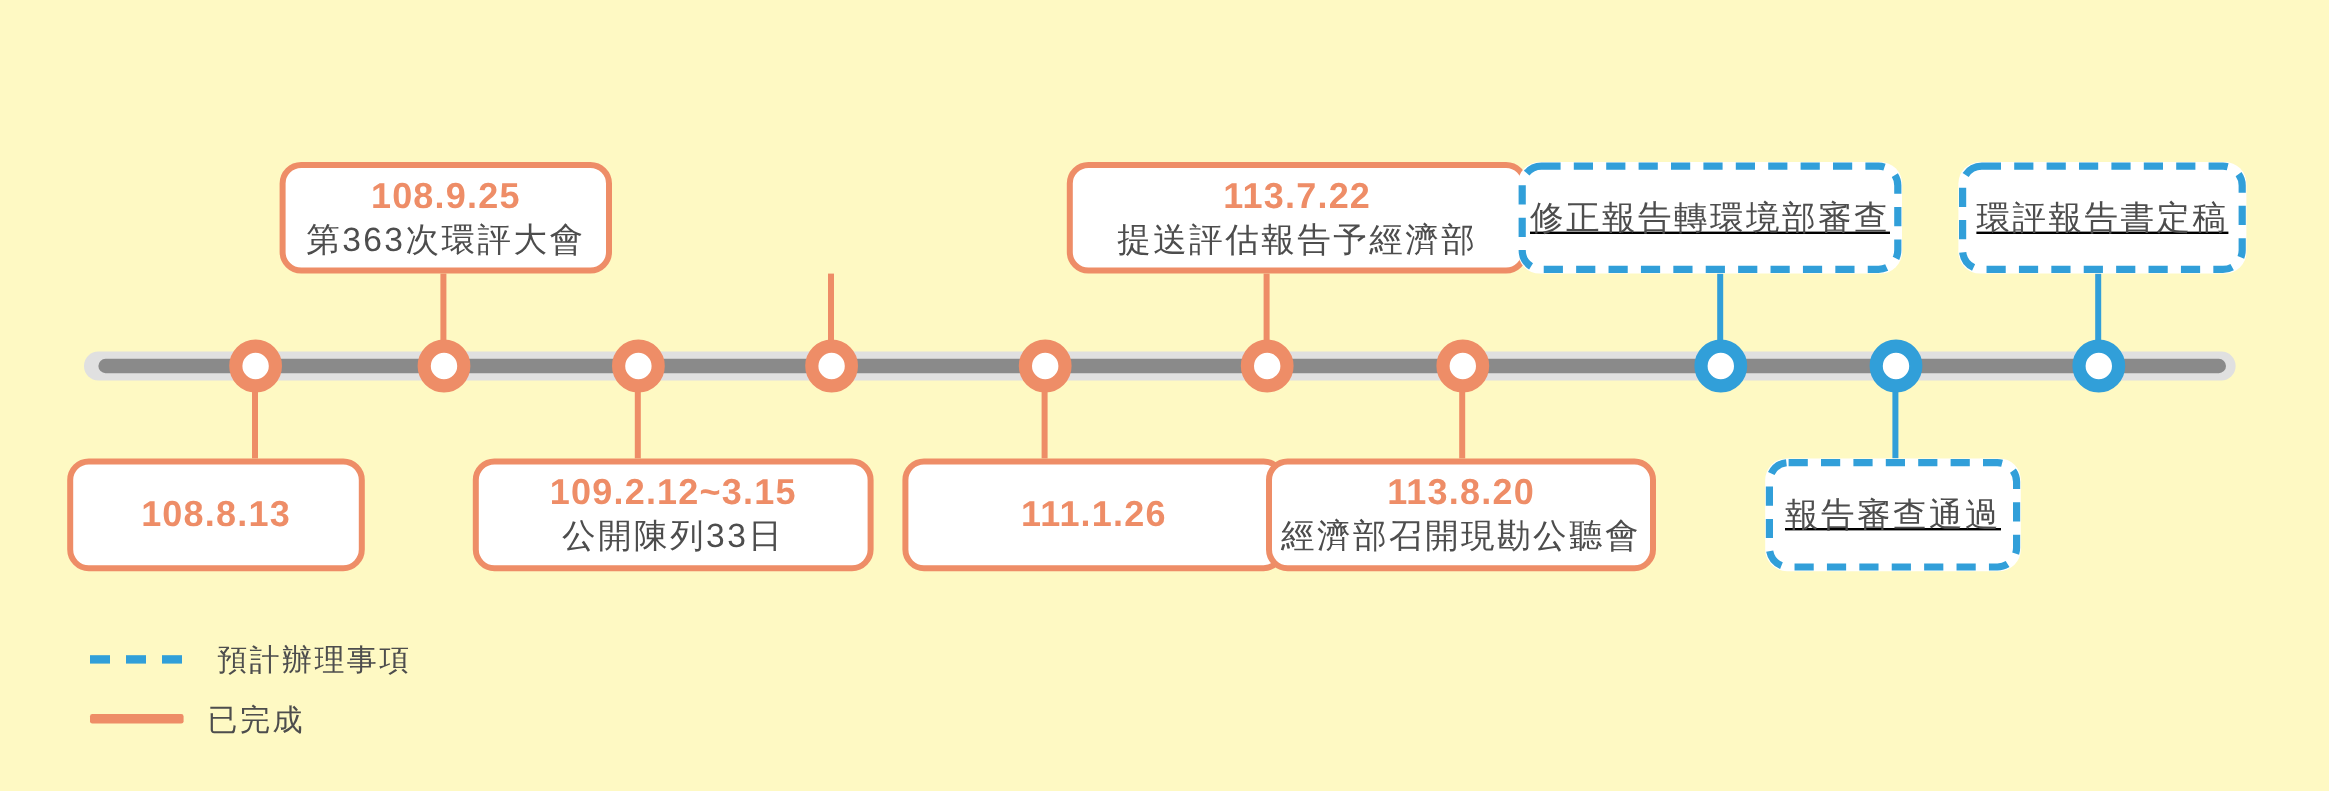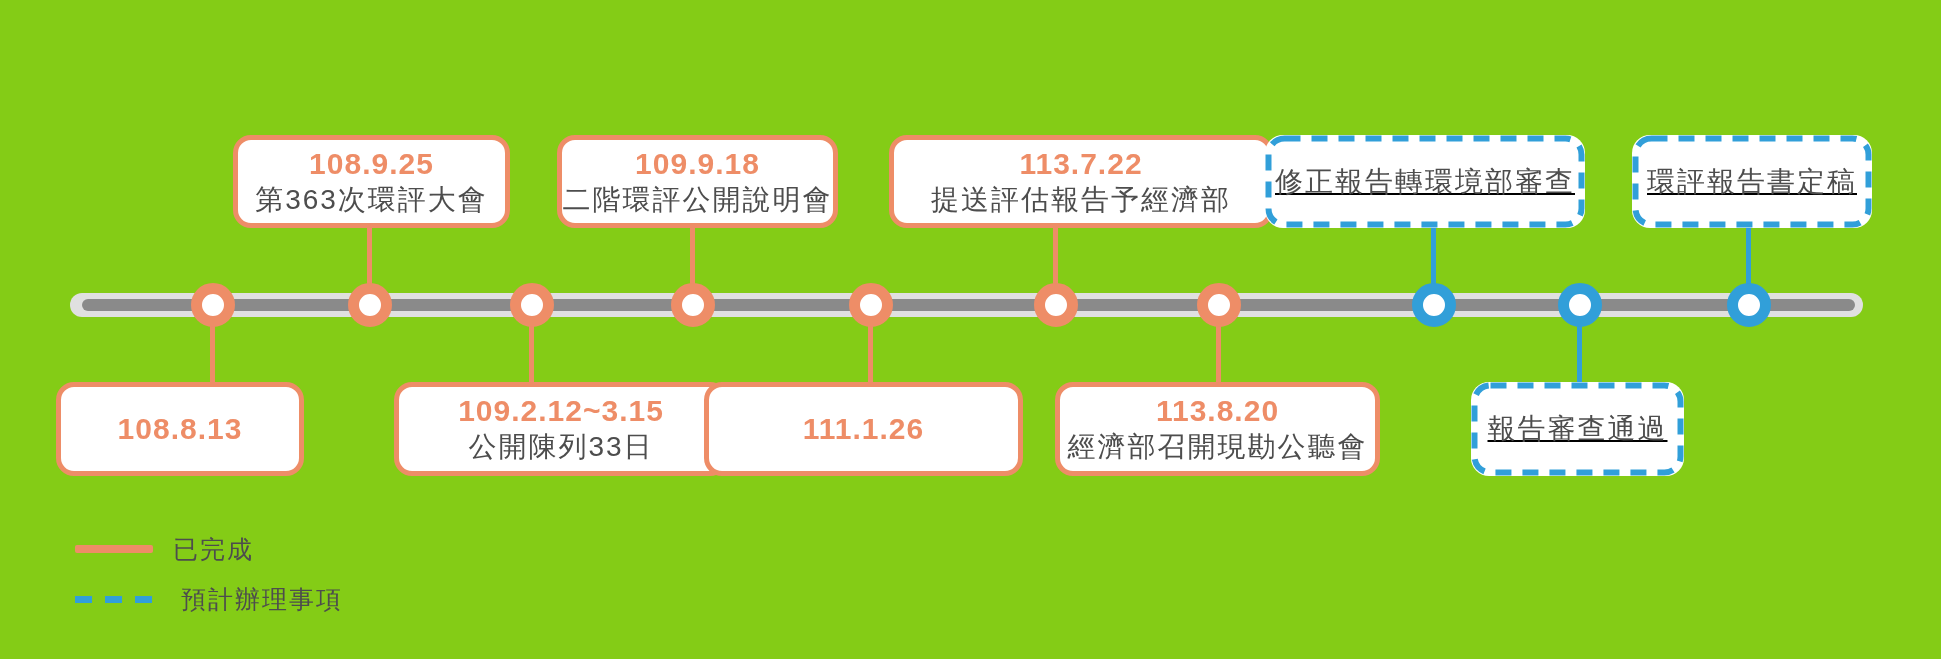--- a/index.html
+++ b/index.html
@@ -5,21 +5,21 @@
   html, body {
     margin: 0;
     padding: 0;
     background: #ffffff;
     font-family: "Liberation Sans", "DejaVu Sans", sans-serif;
   }
   .canvas {
     position: relative;
     width: 1941px;
     height: 659px;
-    background: #84cc16;
+    background: #fef9c3;
     overflow: hidden;
   }
   
   .track-outer {
     position: absolute;
     left: 70px; top: 293px;
     width: 1793px; height: 24px;
     background: #e0e0e0;
     border-radius: 12px;
     z-index: 1;
@@ -145,24 +145,20 @@
   <div class="node completed" style="left:1034px"></div>
   <div class="node completed" style="left:1197px"></div>
   <div class="node planned" style="left:1412px"></div>
   <div class="node planned" style="left:1558px"></div>
   <div class="node planned" style="left:1727px"></div>
 
   <div class="card solid row-top" style="left:233px;width:277px">
     <div class="date">108.9.25</div>
     <div class="label">第363次環評大會</div>
   </div>
-  <div class="card solid row-top" style="left:557px;width:281px">
-    <div class="date">109.9.18</div>
-    <div class="label">二階環評公開說明會</div>
-  </div>
   <div class="card solid row-top" style="left:889px;width:384px">
     <div class="date">113.7.22</div>
     <div class="label">提送評估報告予經濟部</div>
   </div>
   <div class="card dashed row-top" style="left:1265px;width:320px">
     <svg class="dash-frame" width="320" height="93" viewBox="0 0 320 93">
       <rect x="3.5" y="3.5" width="313" height="86" rx="16" fill="none" stroke="#319fd9" stroke-width="6" stroke-dasharray="16 11"></rect>
     </svg>
     <div class="label">修正報告轉環境部審查</div>
   </div>
@@ -173,38 +169,38 @@
     <div class="label">環評報告書定稿</div>
   </div>
 
   <div class="card solid row-bottom" style="left:56px;width:248px">
     <div class="date">108.8.13</div>
   </div>
   <div class="card solid row-bottom" style="left:394px;width:334px">
     <div class="date">109.2.12~3.15</div>
     <div class="label">公開陳列33日</div>
   </div>
-  <div class="card solid row-bottom" style="left:704px;width:319px">
+  <div class="card solid row-bottom" style="left:752px;width:319px">
     <div class="date">111.1.26</div>
   </div>
   <div class="card solid row-bottom" style="left:1055px;width:325px">
     <div class="date">113.8.20</div>
     <div class="label">經濟部召開現勘公聽會</div>
   </div>
   <div class="card dashed row-bottom" style="left:1471px;width:213px">
     <svg class="dash-frame" width="213" height="94" viewBox="0 0 213 94">
       <rect x="3.5" y="3.5" width="206" height="87" rx="16" fill="none" stroke="#319fd9" stroke-width="6" stroke-dasharray="16 11"></rect>
     </svg>
     <div class="label">報告審查通過</div>
   </div>
 
   <div class="legend">
     <div class="legend-row">
+      <span class="swatch-dashed"></span>
+      <span class="legend-label">預計辦理事項</span>
+    </div>
+    <div class="legend-row">
       <span class="swatch-solid"></span>
       <span class="legend-label">已完成</span>
     </div>
-    <div class="legend-row">
-      <span class="swatch-dashed"></span>
-      <span class="legend-label">預計辦理事項</span>
-    </div>
   </div>
 
 </div>
 
 </body></html>

